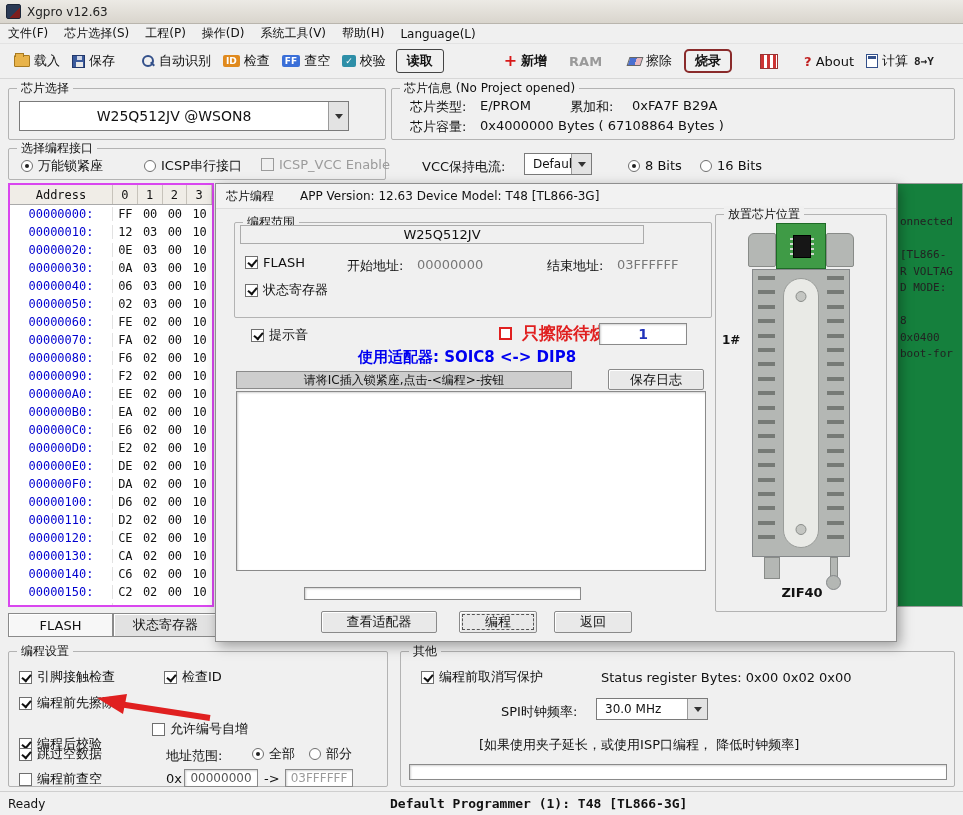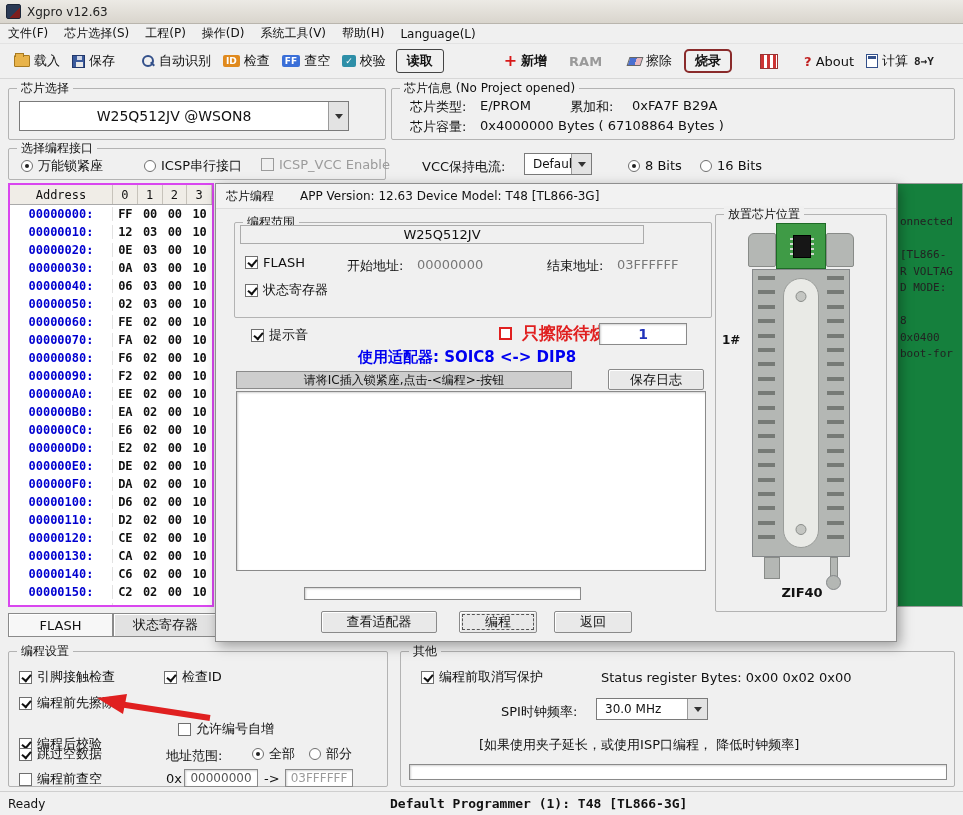--- a/index.html
+++ b/index.html
@@ -67,21 +67,21 @@
   .combo .combo-btn { width:20px; background:#e3e3e3; border-left:1px solid #9a9a9a; display:flex; align-items:center; justify-content:center; }
   .tri { width:0; height:0; border-left:4px solid transparent; border-right:4px solid transparent; border-top:5px solid #333; }
 
   
   .hex-table { position:absolute; left:8px; top:183px; width:206px; height:424px; background:#fff;
     border:2px solid #d946ef; overflow:hidden; z-index:5;
     font-family:"DejaVu Sans Mono", monospace; font-size:12px; }
   .hex-header { display:flex; height:20px; background:#f0ede7; border-bottom:1px solid #aaa; }
   .hx-h { width:25px; display:flex; align-items:center; justify-content:center; border-right:1px solid #c7c3bb; }
   .hx-h:first-child { width:104px; }
-  .hex-row { display:flex; height:18px; align-items:center; font-weight:bold; }
+  .hex-row { display:flex; height:18px; align-items:center; font-weight:normal; }
   .hex-addr { width:104px; color:#0000d0; text-align:center; border-right:1px solid #e2e2e2; }
   .hex-cell { width:25px; text-align:center; color:#111; }
 
   .tab { position:absolute; height:24px; border:1px solid #8a8a8a; display:flex; align-items:center; justify-content:center;
     font-size:13px; box-shadow: inset 1px 1px 0 #fff; cursor:default; }
   .tab.active { background:#f7f7f7; }
   .tab.inactive { background:#e2e2e2; }
 
   
   .right-panel { position:absolute; left:897px; top:183px; width:66px; height:424px; background:#15803d;
@@ -510,21 +510,21 @@
       <span>检查ID</span>
     </label>
     <label class="cb checked" style="left:10px; top:42px;">
       <span class="box"></span>
       <span>编程前先擦除</span>
     </label>
     <label class="cb checked" style="left:10px; top:83px;">
       <span class="box"></span>
       <span>编程后校验</span>
     </label>
-    <label class="cb" style="left:169px; top:68px;">
+    <label class="cb" style="left:143px; top:68px;">
       <span class="box"></span>
       <span>允许编号自增</span>
     </label>
     <label class="cb checked" style="left:10px; top:93px;">
       <span class="box"></span>
       <span>跳过空数据</span>
     </label>
     <span class="label" style="left:157px; top:95px;">地址范围:</span>
     <label class="radio selected" style="left:243px; top:93px;">
       <span class="dot"></span>

